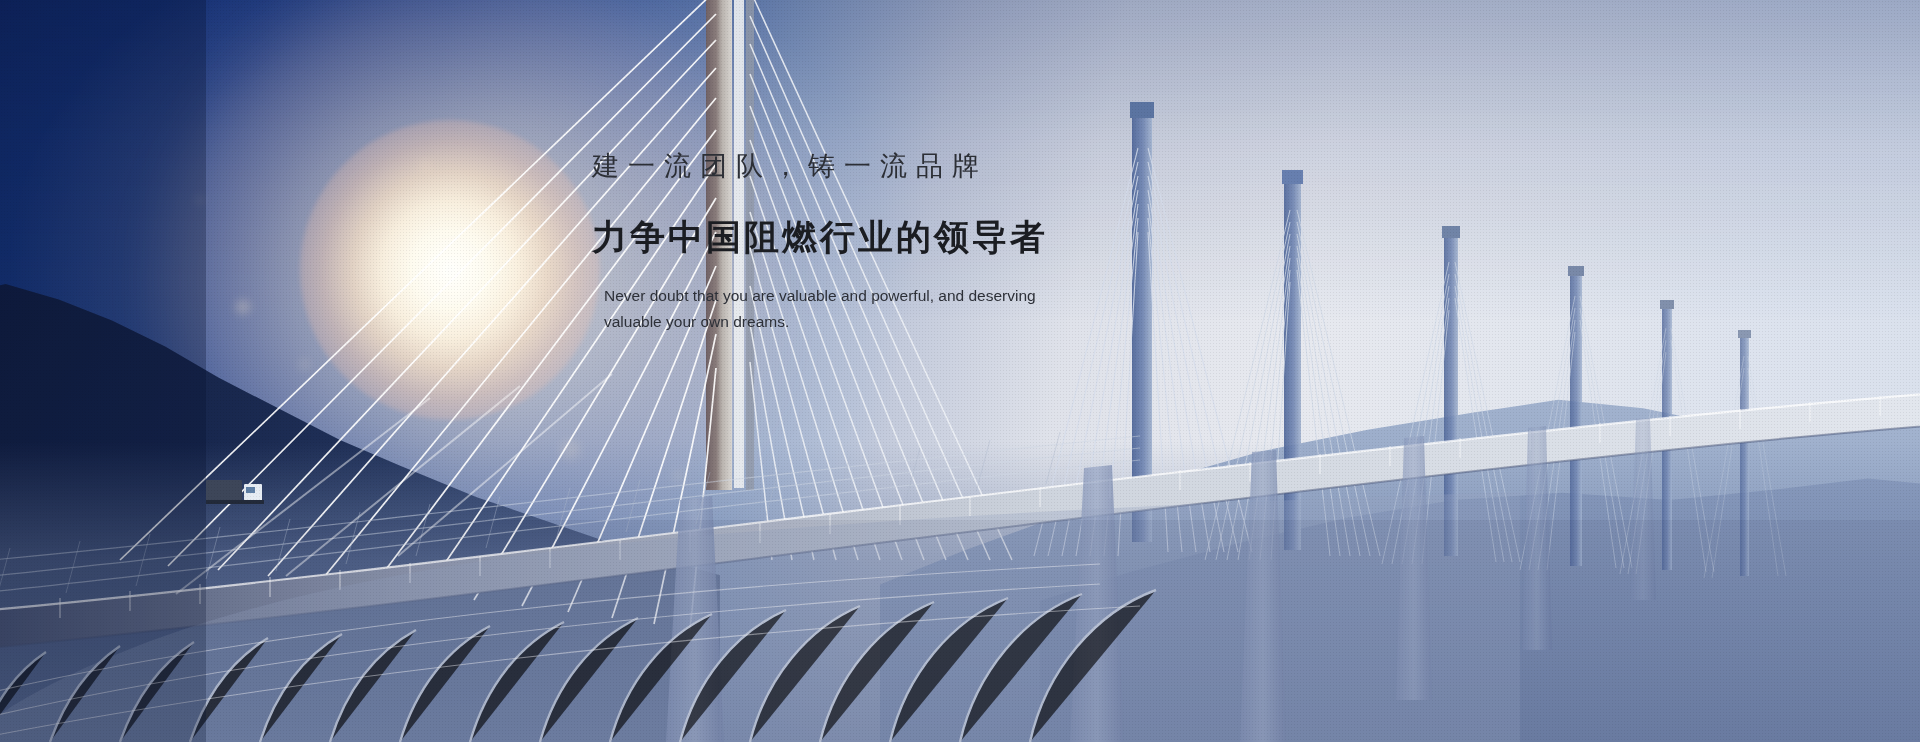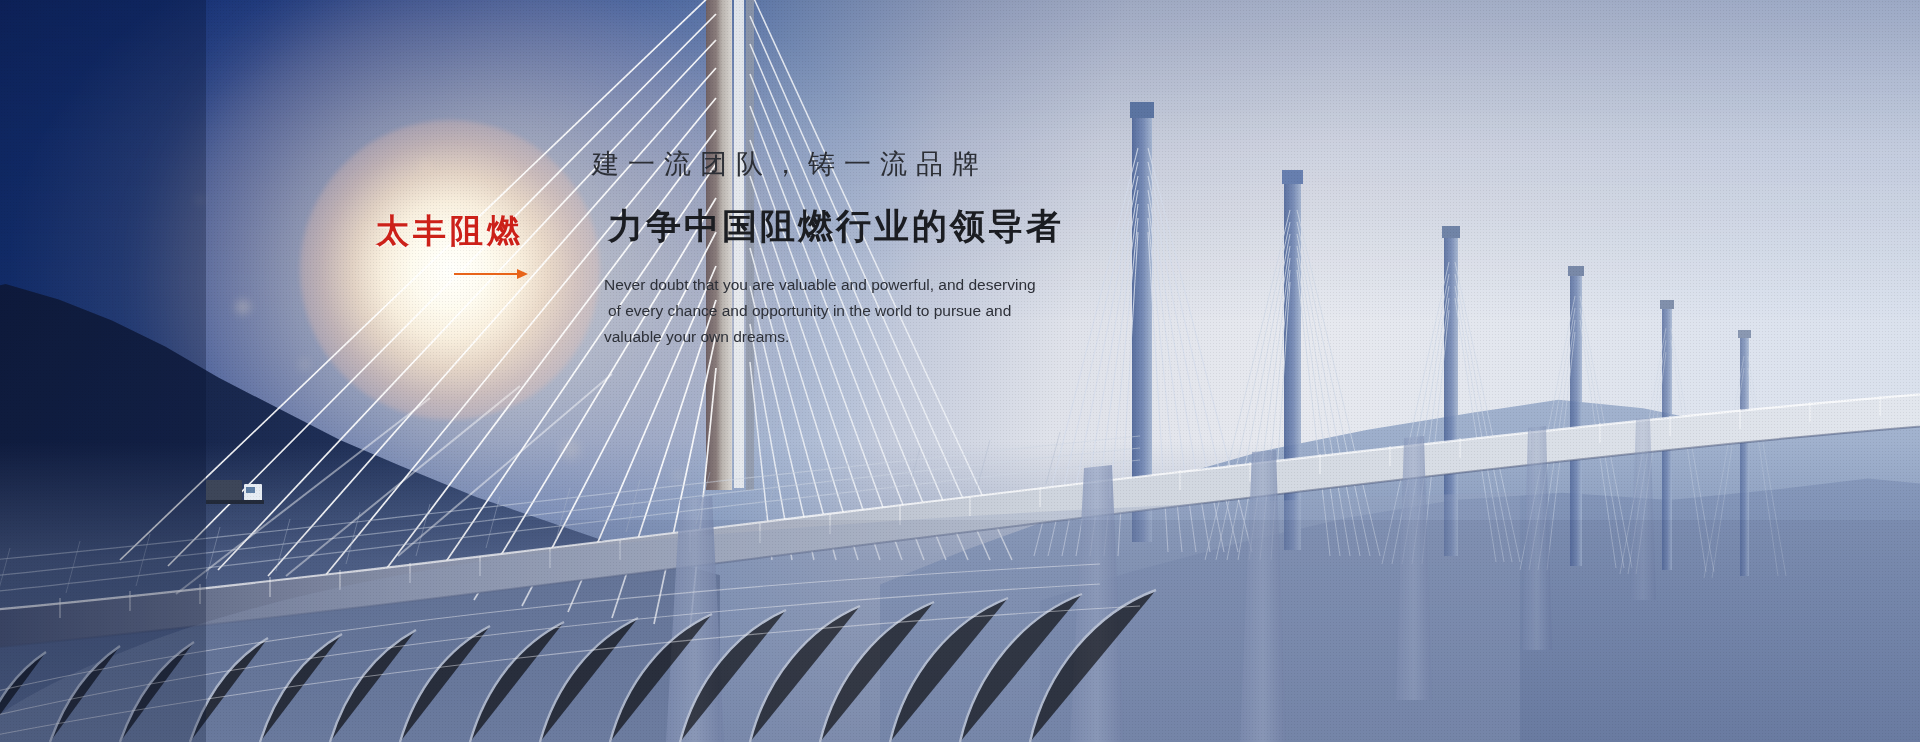--- a/index.html
+++ b/index.html
@@ -142,36 +142,36 @@
   }
   .logo-arrow .head{
     position:absolute;right:0;top:0;width:0;height:0;
     border-top:5px solid transparent;border-bottom:5px solid transparent;
     border-left:11px solid #e8641a;
   }
 
   .copy{position:absolute;left:592px;top:152px;width:520px;}
 
   .headline-1{
-    font-family:Liberation Mono, monospace;
+    font-family:Liberation Sans, sans-serif;
     font-size:27px;
     letter-spacing:9px;
     color:#2c2f36;
     line-height:1.1;
-    margin:0 0 24px 0;
+    margin:0 0 35px 0;
     white-space:nowrap;
   }
   .headline-2{
     font-family:"DejaVu Sans","Liberation Sans",sans-serif;
     font-size:35px;
     font-weight:bold;
     letter-spacing:3px;
     color:#1b1d22;
     line-height:1.15;
-    margin:0 0 26px 16px;
+    margin:0 0 26px 0;
     white-space:nowrap;
   }
   .sub{
     font-family:"Liberation Sans","DejaVu Sans",sans-serif;
     font-size:15.5px;
     color:#2d3038;
     line-height:1.68;
     margin:12px;
     max-width:460px;
   }
@@ -480,32 +480,24 @@
     </svg>
   </div>
 
   <div class="dots"></div>
 
   <div class="hsplit"></div>
   <div class="band"></div>
 
   <div class="content">
 
-    <div class="logo">
-      <div class="logo-text">太丰阻燃</div>
-      <div class="logo-arrow">
-        <div class="shaft"></div>
-        <div class="head"></div>
-      </div>
-    </div>
 
     <div class="copy">
       <div class="headline-1">建一流团队，铸一流品牌</div>
       <div class="headline-2">力争中国阻燃行业的领导者</div>
       <p class="sub">
         <span class="l1">Never doubt that you are valuable and powerful, and deserving</span>
-        <span class="l2">of every chance and opportunity in the world to pursue and</span>
         <span class="l3">valuable your own dreams.</span>
       </p>
     </div>
 
   </div>
 </div>
 
 </body></html>

